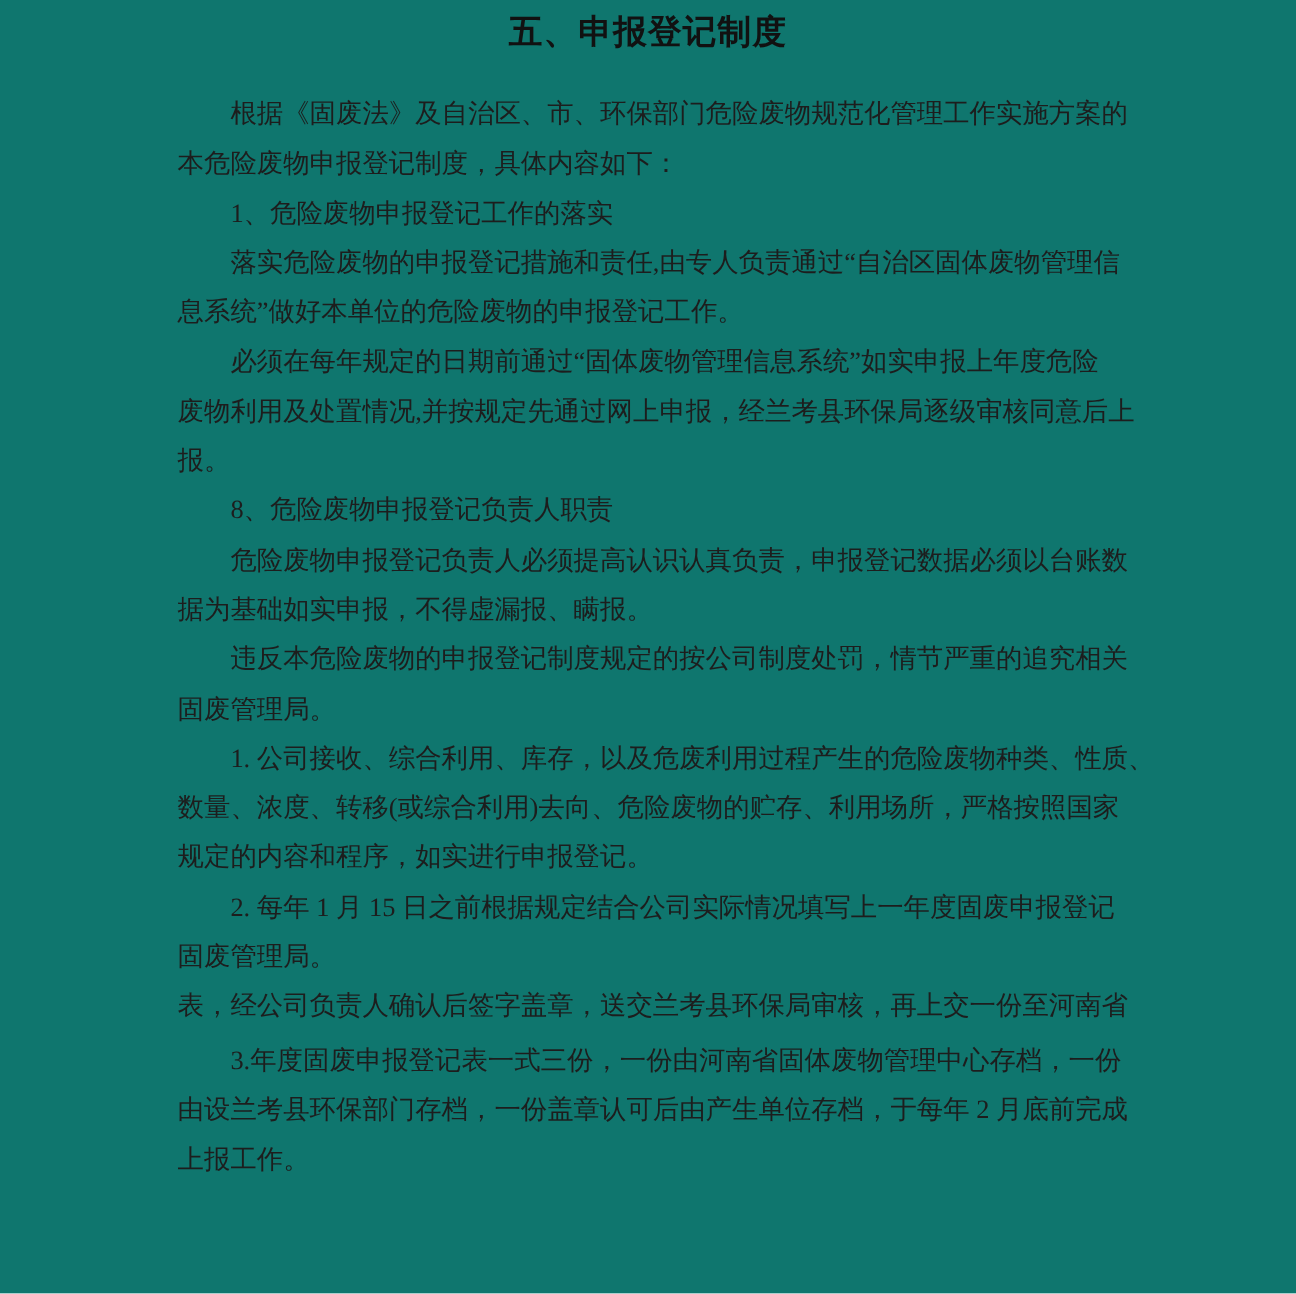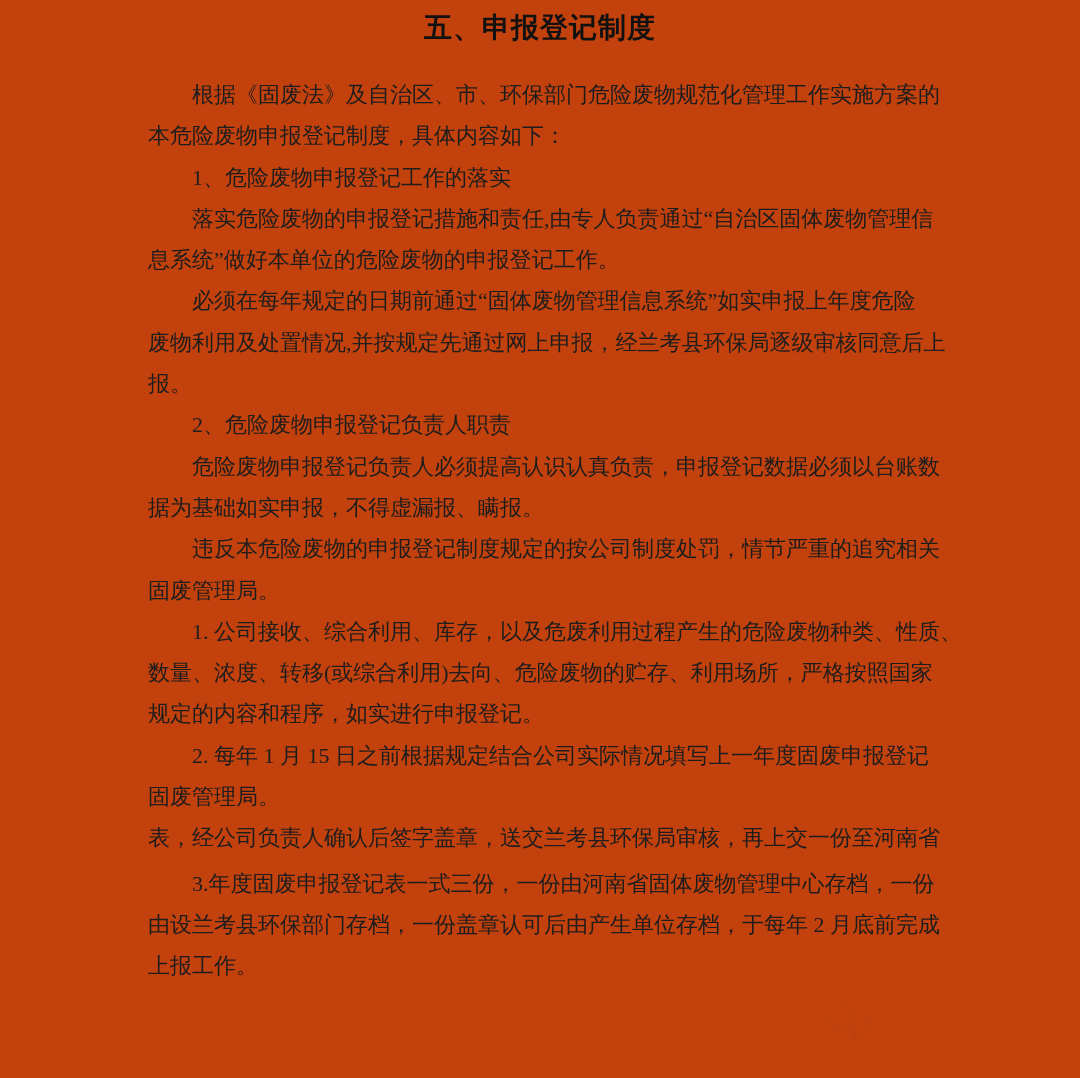--- a/index.html
+++ b/index.html
@@ -1,19 +1,19 @@
 <!DOCTYPE html>
 <html><head>
 <meta charset="utf-8">
 <style>
   html,body{margin:0;padding:0;background:#ffffff;}
   #page{
     position:relative;
     width:1080px;height:1078px;
-    background:#c2410c;
+    background:#0f766e;
     overflow:hidden;
     font-family:"Liberation Serif","DejaVu Serif",serif;
     color:#1d1d1d;
   }
   #doc-title{
     position:absolute;
     top:10px;left:0;
     width:100%;
     text-align:center;
     font-size:28px;
@@ -65,21 +65,21 @@
 
   <div id="doc-body">
       <div class="line indent">根据《固废法》及自治区、市、环保部门危险废物规范化管理工作实施方案的</div>
       <div class="line">本危险废物申报登记制度，具体内容如下：</div>
       <div class="line indent">1、危险废物申报登记工作的落实</div>
       <div class="line indent">落实危险废物的申报登记措施和责任,由专人负责通过“自治区固体废物管理信</div>
       <div class="line">息系统”做好本单位的危险废物的申报登记工作。</div>
       <div class="line indent">必须在每年规定的日期前通过“固体废物管理信息系统”如实申报上年度危险</div>
       <div class="line">废物利用及处置情况,并按规定先通过网上申报，经兰考县环保局逐级审核同意后上</div>
       <div class="line">报。</div>
-      <div class="line indent">2、危险废物申报登记负责人职责</div>
+      <div class="line indent">8、危险废物申报登记负责人职责</div>
       <div class="line indent">危险废物申报登记负责人必须提高认识认真负责，申报登记数据必须以台账数</div>
       <div class="line">据为基础如实申报，不得虚漏报、瞒报。</div>
       <div class="line indent">违反本危险废物的申报登记制度规定的按公司制度处罚，情节严重的追究相关</div>
       <div class="line">固废管理局。</div>
       <div class="line indent">1. 公司接收、综合利用、库存，以及危废利用过程产生的危险废物种类、性质、</div>
       <div class="line">数量、浓度、转移(或综合利用)去向、危险废物的贮存、利用场所，严格按照国家</div>
       <div class="line">规定的内容和程序，如实进行申报登记。</div>
       <div class="line indent">2. 每年 1 月 15 日之前根据规定结合公司实际情况填写上一年度固废申报登记</div>
       <div class="line">固废管理局。</div>
       <div class="line">表，经公司负责人确认后签字盖章，送交兰考县环保局审核，再上交一份至河南省</div>

